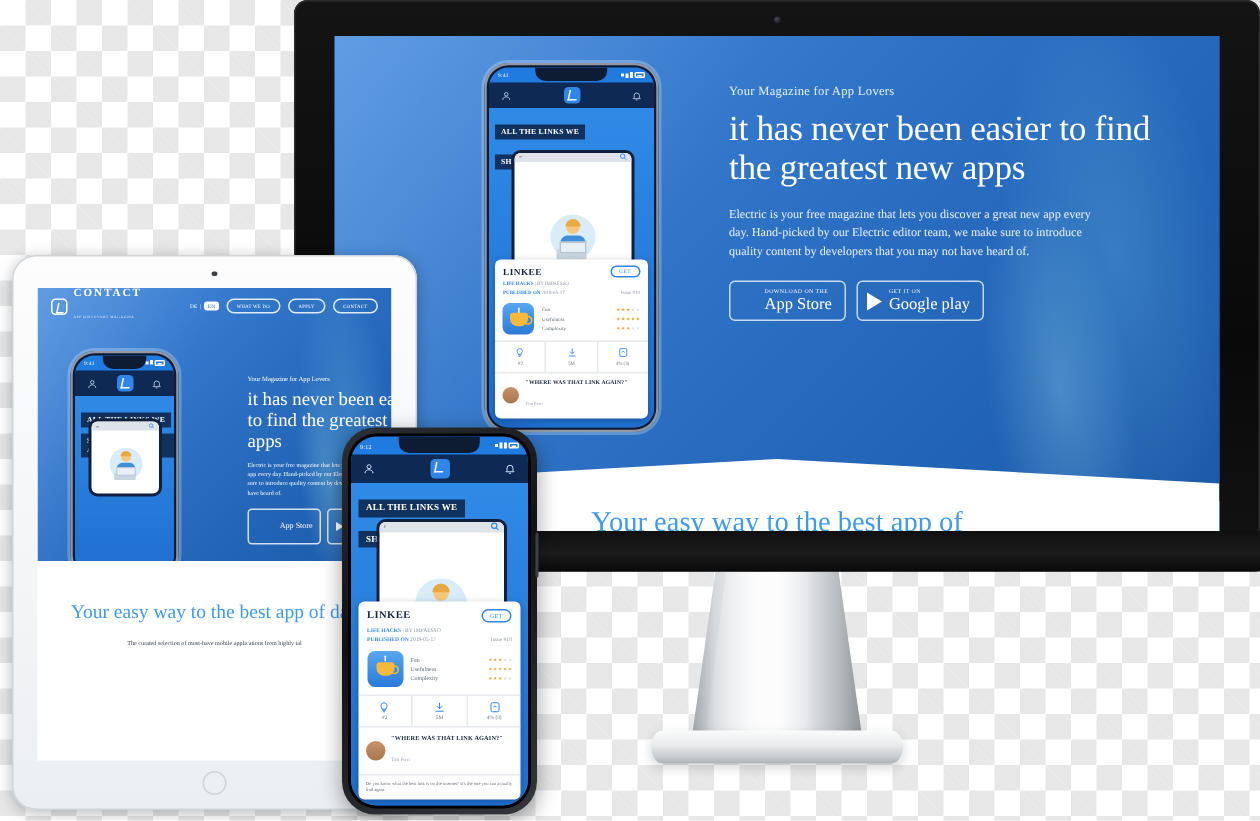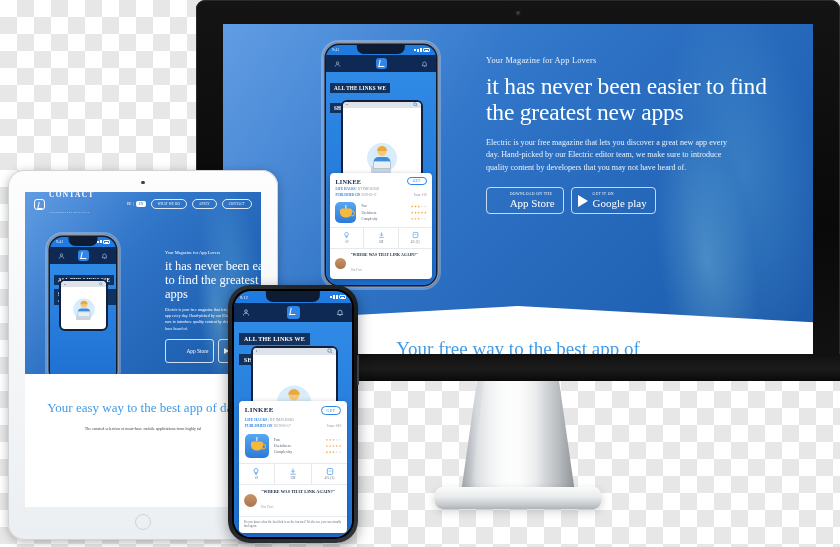--- a/index.html
+++ b/index.html
@@ -421,21 +421,21 @@
             <span class="store-text">
               <span class="sb-top">GET IT ON</span>
               <span class="sb-main">Google play</span>
             </span>
           </div>
         </div>
       </div>
 
       <div class="hero-wave"></div>
       <div class="hero-next">
-        <div class="hero-next-title">Your free way to the best app of</div>
+        <div class="hero-next-title">Your easy way to the best app of</div>
       </div>
     </div>
 
     <div class="monitor-chin"></div>
   </div>
 
   <div class="tablet">
     <div class="tab-body"></div>
     <div class="tab-cam"></div>
     <div class="tab-screen">

